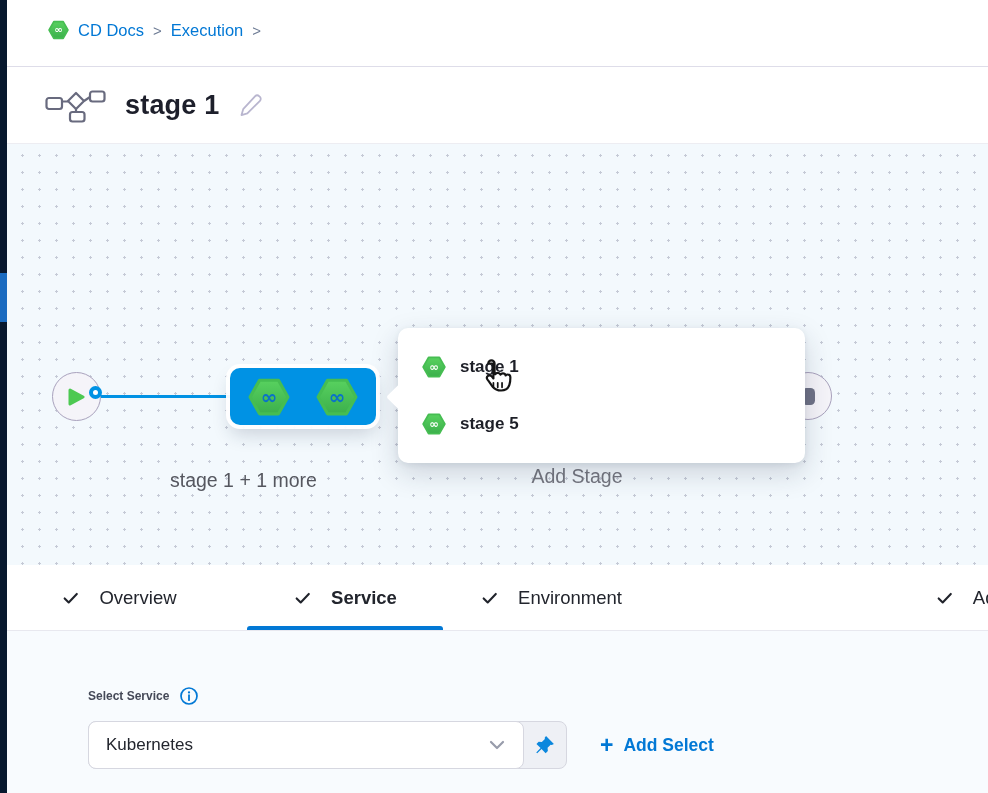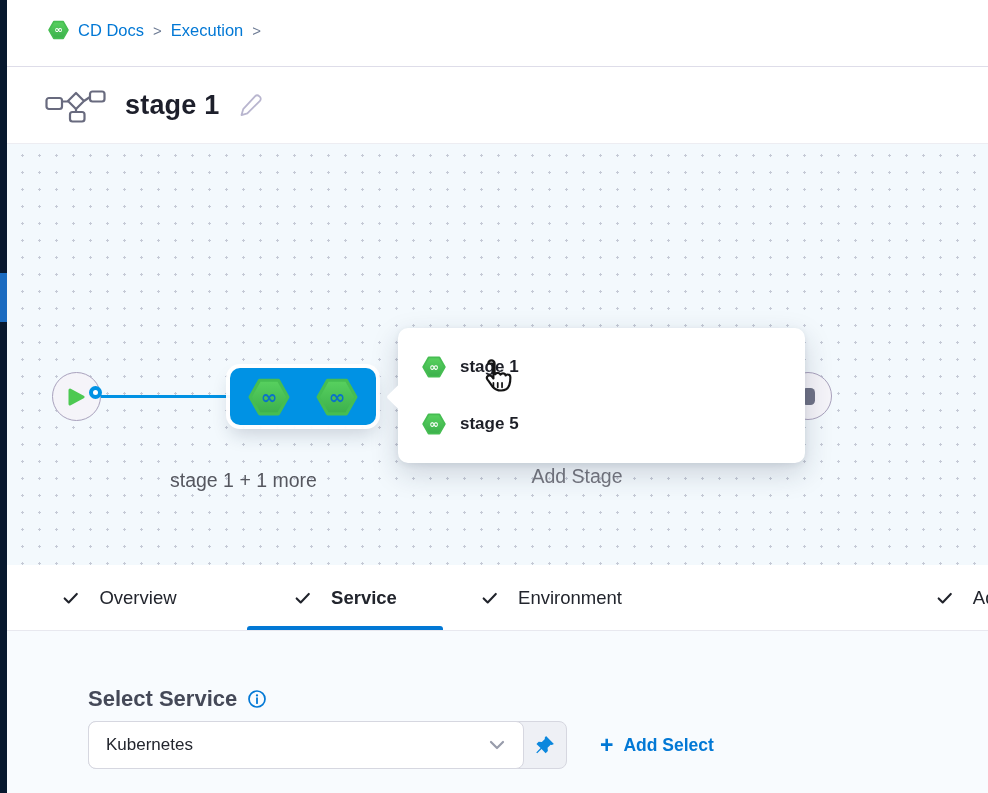--- a/index.html
+++ b/index.html
@@ -74,21 +74,21 @@
   
   .tabbar { position:absolute; left:0; top:565px; width:100%; height:66px; background:#fff; border-bottom:1px solid #e8e8ef; }
   .tab { position:absolute; top:0; height:65px; transform:translateX(-50%);
     display:flex; align-items:center; justify-content:center; gap:19px; font-size:18.5px; color:#22252d; cursor:pointer; }
   .tab.active { font-weight:bold; }
   .tab .underline { position:absolute; left:0; bottom:0; width:100%; height:4px; background:#0278d5; border-radius:3px 3px 0 0; }
 
   
   .panel { position:absolute; left:0; top:631px; width:100%; height:162px; background:#f8fbfe; }
   .select-label-row { position:absolute; left:81px; top:55px; display:flex; align-items:center; gap:10px; }
-  .select-label { font-size:22px; font-weight:bold; color:#454958; }
+  .select-label { font-size:12px; font-weight:bold; color:#454958; }
   .select-group {
     position:absolute; left:81px; top:90px; width:479px; height:48px;
     background:#eef0f5; border:1px solid #d6d7e0; border-radius:8px;
   }
   .select-box {
     position:absolute; left:-1px; top:-1px; width:436px; height:48px; background:#fff;
     border:1px solid #d6d7e0; border-radius:8px; display:flex; align-items:center; cursor:pointer;
   }
   .select-value { font-size:17px; color:#23262e; padding-left:17px; flex:1; }
   .select-chevron { padding-right:18px; display:flex; align-items:center; }

